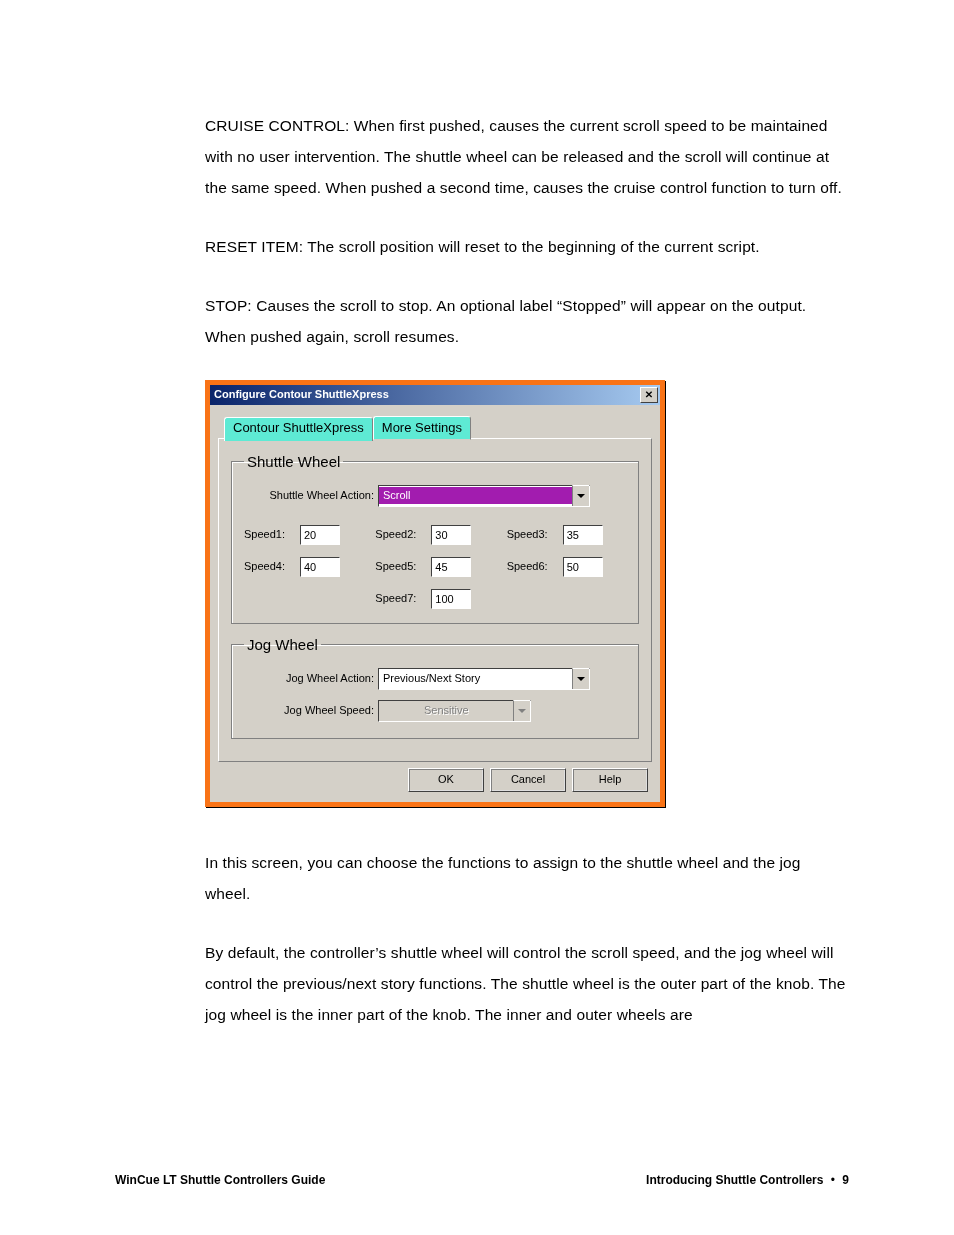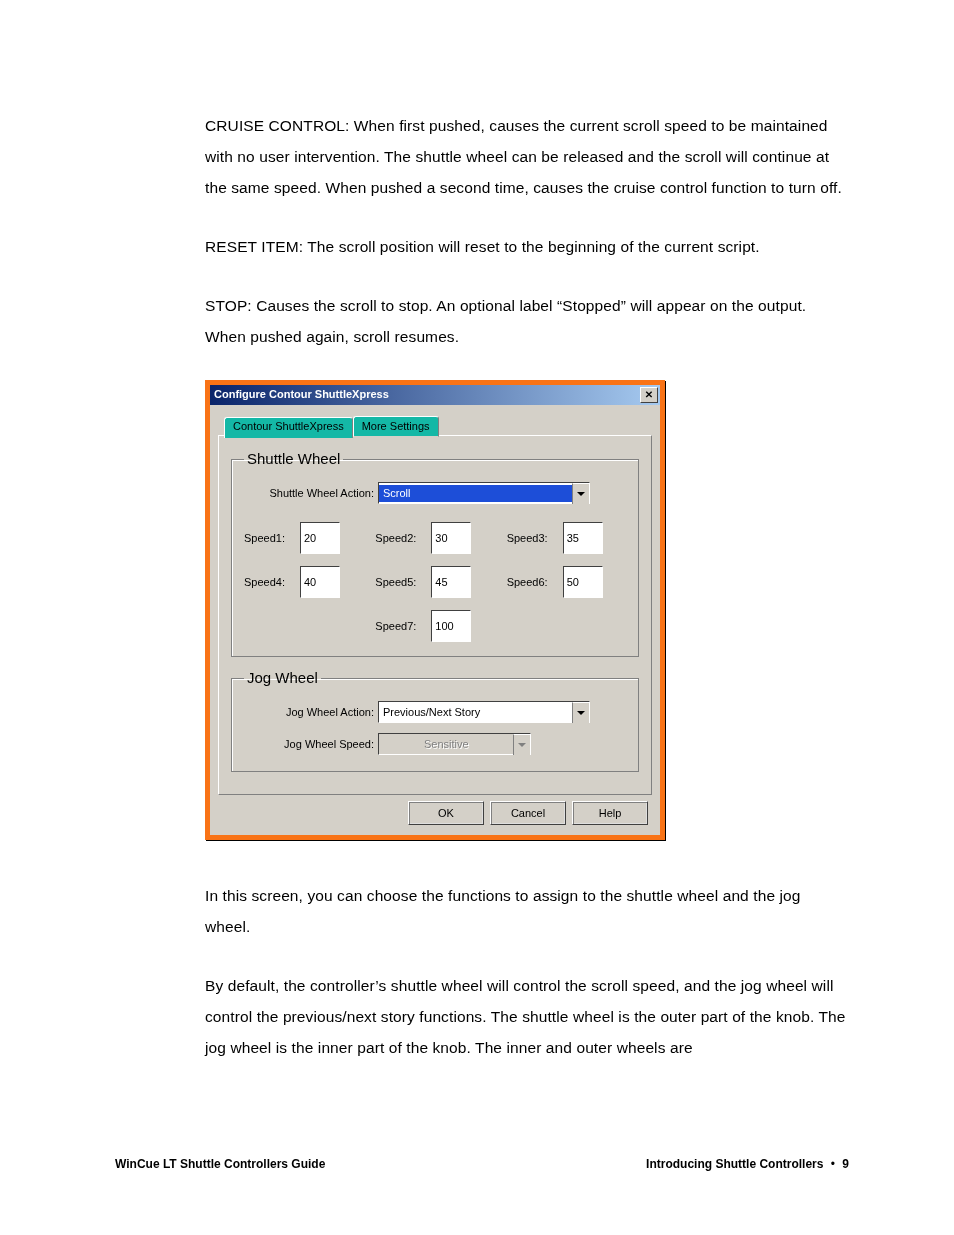--- a/index.html
+++ b/index.html
@@ -69,24 +69,24 @@
     gap: 0;
     margin-left: 6px;
     position: relative;
     z-index: 2;
   }
   .tab {
     border: 1px solid #808080;
     border-bottom: none;
     border-top-color: #fff;
     border-left-color: #fff;
-    background: #14b8a6;
+    background: #5eead4;
     padding: 3px 8px 3px 8px;
     border-radius: 3px 3px 0 0;
-    font-size: 11px;
+    font-size: 13px;
     position: relative;
     top: 1px;
   }
   .tab.inactive { top: 2px; padding-top:2px; padding-bottom:2px;}
   .tab.active {
     border-bottom: 1px solid #d4d0c8;
     z-index: 3;
   }
   .tab-panel {
     border: 1px solid #808080;
@@ -125,21 +125,21 @@
     background: #fff;
     width: 210px;
     position: relative;
   }
   .combo .val {
     flex: 1;
     padding: 2px 4px;
     font-size: 11px;
   }
   .combo.sel .val {
-    background: #1d4ed8; color: #fff;
+    background: #a21caf; color: #fff;
   }
   .combo .arrow, .combo-dis .arrow {
     width: 16px; height: 100%;
     border-left: 1px solid #808080;
     background: #d4d0c8;
     display: flex; align-items: center; justify-content: center;
     border-top: 1px solid #fff;
   }
   .tri {
     width: 0; height: 0;
@@ -154,39 +154,39 @@
   .speed-grid { display: grid; grid-template-columns: repeat(3, 1fr); row-gap: 18px; column-gap: 8px; margin-top: 18px; gap: 12px; }
   .speed { display: flex; align-items: center; gap: 6px; }
   .speed .lbl { font-size: 11px; width: 50px; }
   .speed input {
     width: 40px; height: 18px;
     border: 1px solid #808080;
     border-top-color: #404040; border-left-color: #404040;
     border-right-color: #fff; border-bottom-color: #fff;
     background: #fff;
     font-family: Tahoma, Arial, sans-serif; font-size: 11px;
-    padding: 15px 3px;
+    padding: 9px 3px;
     box-sizing: border-box;
   }
 
   .btn-row { display: flex; justify-content: flex-end; gap: 6px; padding: 6px 4px 2px 4px; }
   .btn {
     min-width: 74px; height: 22px;
     border: 1px solid #404040;
     border-top-color: #fff; border-left-color: #fff;
     background: #d4d0c8;
     font-family: Tahoma, Arial, sans-serif; font-size: 11px;
     display: inline-flex; align-items: center; justify-content: center;
     box-shadow: 1px 1px 0 #808080 inset, -1px -1px 0 #dfdfdf inset;
   }
 
   .footer {
     position: absolute;
     left: 115px; right: 105px;
-    bottom: 64px;
+    bottom: 48px;
     display: flex;
     justify-content: space-between;
     font-size: 12px;
     font-family: Arial, sans-serif;
   }
   .footer .left { font-weight: bold; }
   .footer .right { font-weight: bold; }
   .footer .bullet { font-weight: normal; margin: 0 4px;}
   .footer .pno { font-weight: bold; }
 </style>

